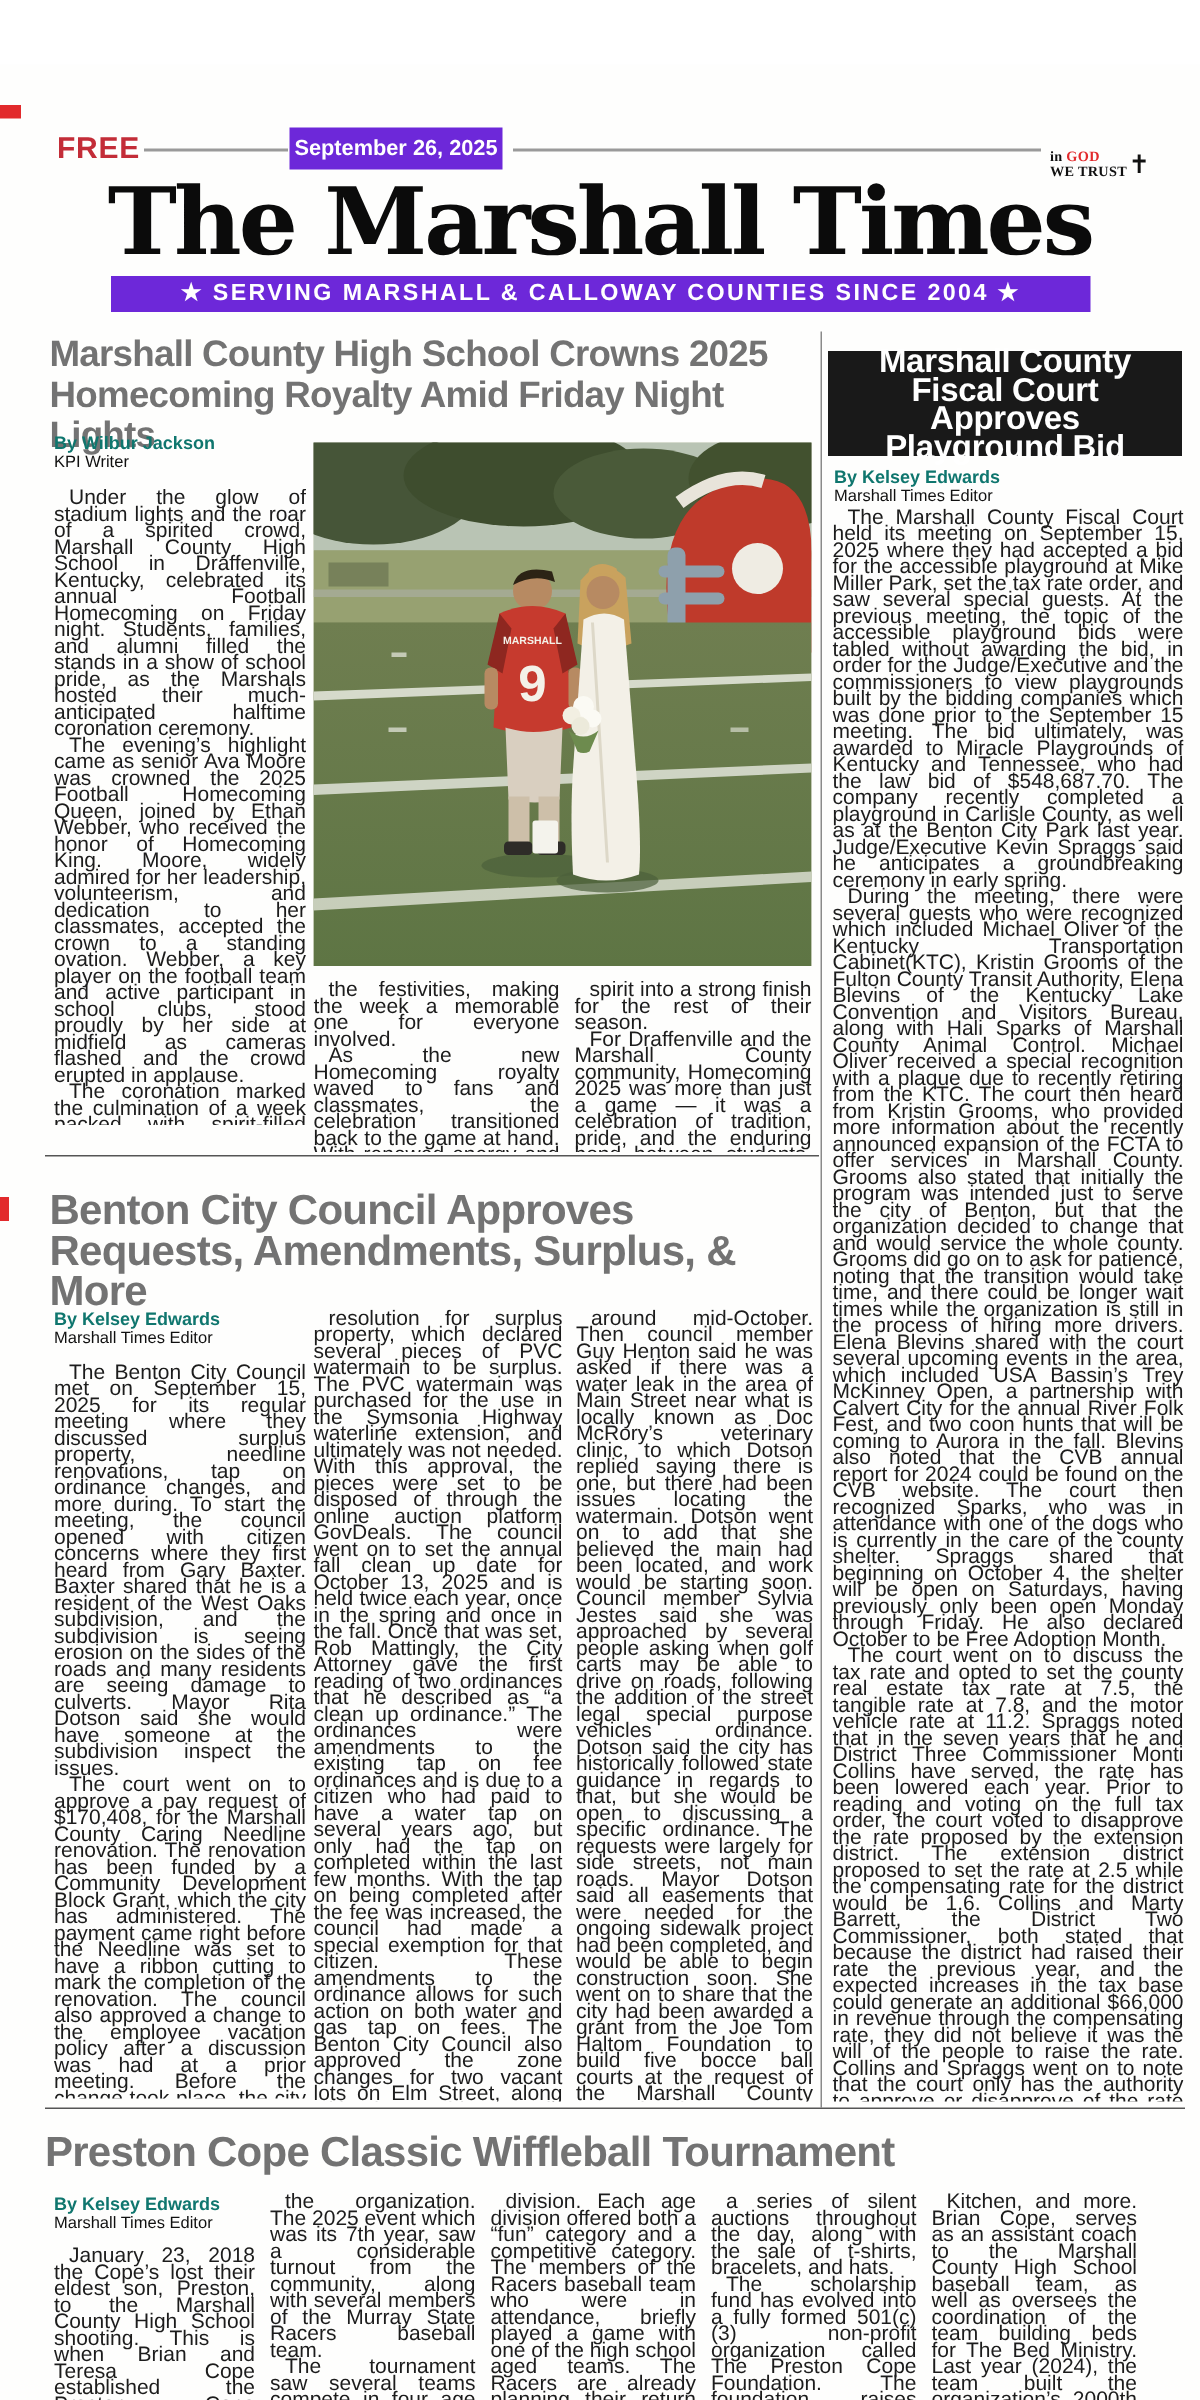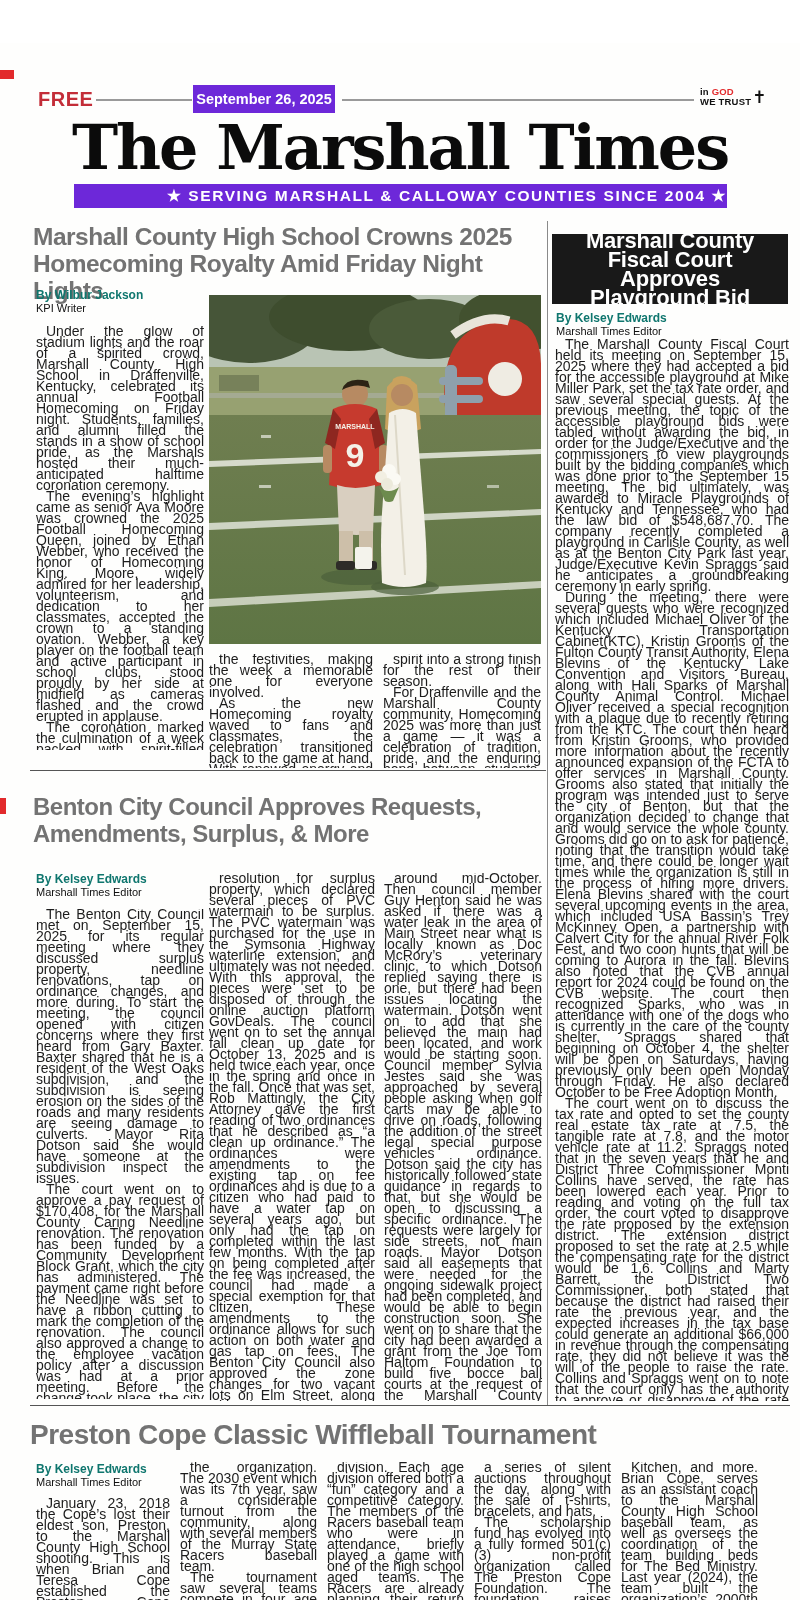--- a/index.html
+++ b/index.html
@@ -11,41 +11,41 @@
   .red { background:#6d28d9; }
 
   
   .bleed { background:#e22a2c; }
   #free-label { left:38px; top:45px; font-weight:bold; font-size:20px; letter-spacing:.5px; color:#c32d38; }
   .hrule-thin { height:2px; background:#9a9a9a; }
   #rule-left { left:96px; top:56px; width:96px; }
   #rule-right { left:342px; top:56px; width:352px; }
   #date-banner { left:193px; top:42px; width:142px; height:28px; text-align:center;
     color:#fff; font-weight:bold; font-size:14.5px; line-height:28px; }
-  #motto { left:700px; top:44px; width:90px; display:flex; align-items:flex-start; }
+  #motto { left:700px; top:56px; width:90px; display:flex; align-items:center;font-family:Liberation Serif, serif; }
   #motto .motto-lines { line-height:10px; font-weight:bold; font-size:9.5px; color:#111; letter-spacing:.2px; }
   #motto .god { color:#e22a2c; }
   #motto .cross { font-size:17px; margin-left:1px; color:#111; }
 
   #masthead { left:0; top:68px; width:800px; text-align:center;
     font-family:"DejaVu Serif", serif; font-weight:bold; font-size:62px; line-height:74px;
     letter-spacing:-2px; color:#0b0b0b; }
 
-  #tagline-banner { left:74px; top:141px; width:653px; height:24px; text-align:right;
+  #tagline-banner { left:74px; top:141px; width:653px; height:24px; text-align:center;
     color:#fff; font-weight:bold; font-size:15.5px; line-height:24px; letter-spacing:1.6px; }
 
   
   #main-vrule { left:547px; top:178px; width:1px; height:1184px; background:#8a8a8a; }
   #divider1 { left:30px; top:727px; width:516px; height:1px; background:#555; }
   #divider2 { left:30px; top:1362px; width:760px; height:1px; background:#555; }
 
   
   .headline { font-weight:bold; color:#737373; text-align:left; letter-spacing:-.5px; }
   #hc-headline { left:33px; top:180px; width:508px; font-size:24.5px; line-height:27px; }
-  #bc-headline { left:33px; top:750px; width:508px; font-size:24px; line-height:27px; }
+  #bc-headline { left:33px; top:750px; width:508px; font-size:28px; line-height:27px; }
   #pc-headline { left:30px; top:1376px; width:740px; font-size:28px; line-height:32px; }
   #fc-headline-box { left:552px; top:191px; width:236px; height:70px; background:#191919;
     display:flex; align-items:center; justify-content:center; }
   #fc-headline-box .hl { color:#fff; font-weight:bold; font-size:22px; line-height:19px;
     text-align:center; width:220px; letter-spacing:-.2px; }
 
   
   .byline-name { font-weight:bold; font-size:12px; line-height:14px; color:#0f766e; }
   .byline-role { font-size:11px; line-height:13px; color:#101010; }
   .byline-role.it { }
@@ -238,21 +238,21 @@
 
   <div class="abs headline" id="pc-headline">Preston Cope Classic Wiffleball Tournament</div>
   <div class="abs" id="pc-byline">
     <div class="byline-name">By Kelsey Edwards</div>
     <div class="byline-role">Marshall Times Editor</div>
   </div>
   <div class="abs news-text" id="pc-col1">
       <p class="para">January 23, 2018 the Cope’s lost their eldest son, Preston, to the Marshall County High School shooting. This is when Brian and Teresa Cope established the Preston Cope scholarship fund, and began holding the annual Preston Cope Classic wiffleball tournament to raise funds for</p>
     </div>
   <div class="abs news-text" id="pc-col2">
-      <p class="para">the organization. The 2030 event which was its 7th year, saw a considerable turnout from the community, along with several members of the Murray State Racers baseball team.</p>
+      <p class="para">the organization. The 2025 event which was its 7th year, saw a considerable turnout from the community, along with several members of the Murray State Racers baseball team.</p>
       <p class="para">The tournament saw several teams compete in four age divisions, which consisted of elementary(third grade and up), middle, and high school age kids, as well as an adult</p>
     </div>
   <div class="abs news-text" id="pc-col3">
       <p class="para">division. Each age division offered both a “fun” category and a competitive category. The members of the Racers baseball team who were in attendance, briefly played a game with one of the high school aged teams. The Racers are already planning their return for the next Preston Cope Classic. Not only did the event have the wiffleball tournament but it also saw</p>
     </div>
   <div class="abs news-text" id="pc-col4">
       <p class="para">a series of silent auctions throughout the day, along with the sale of t-shirts, bracelets, and hats.</p>
       <p class="para">The scholarship fund has evolved into a fully formed 501(c)(3) non-profit organization called The Preston Cope Foundation. The foundation raises money for and partners with other non-profits in the area, such as the Bed Ministry, Marcella’s</p>
     </div>
   <div class="abs news-text" id="pc-col5">

